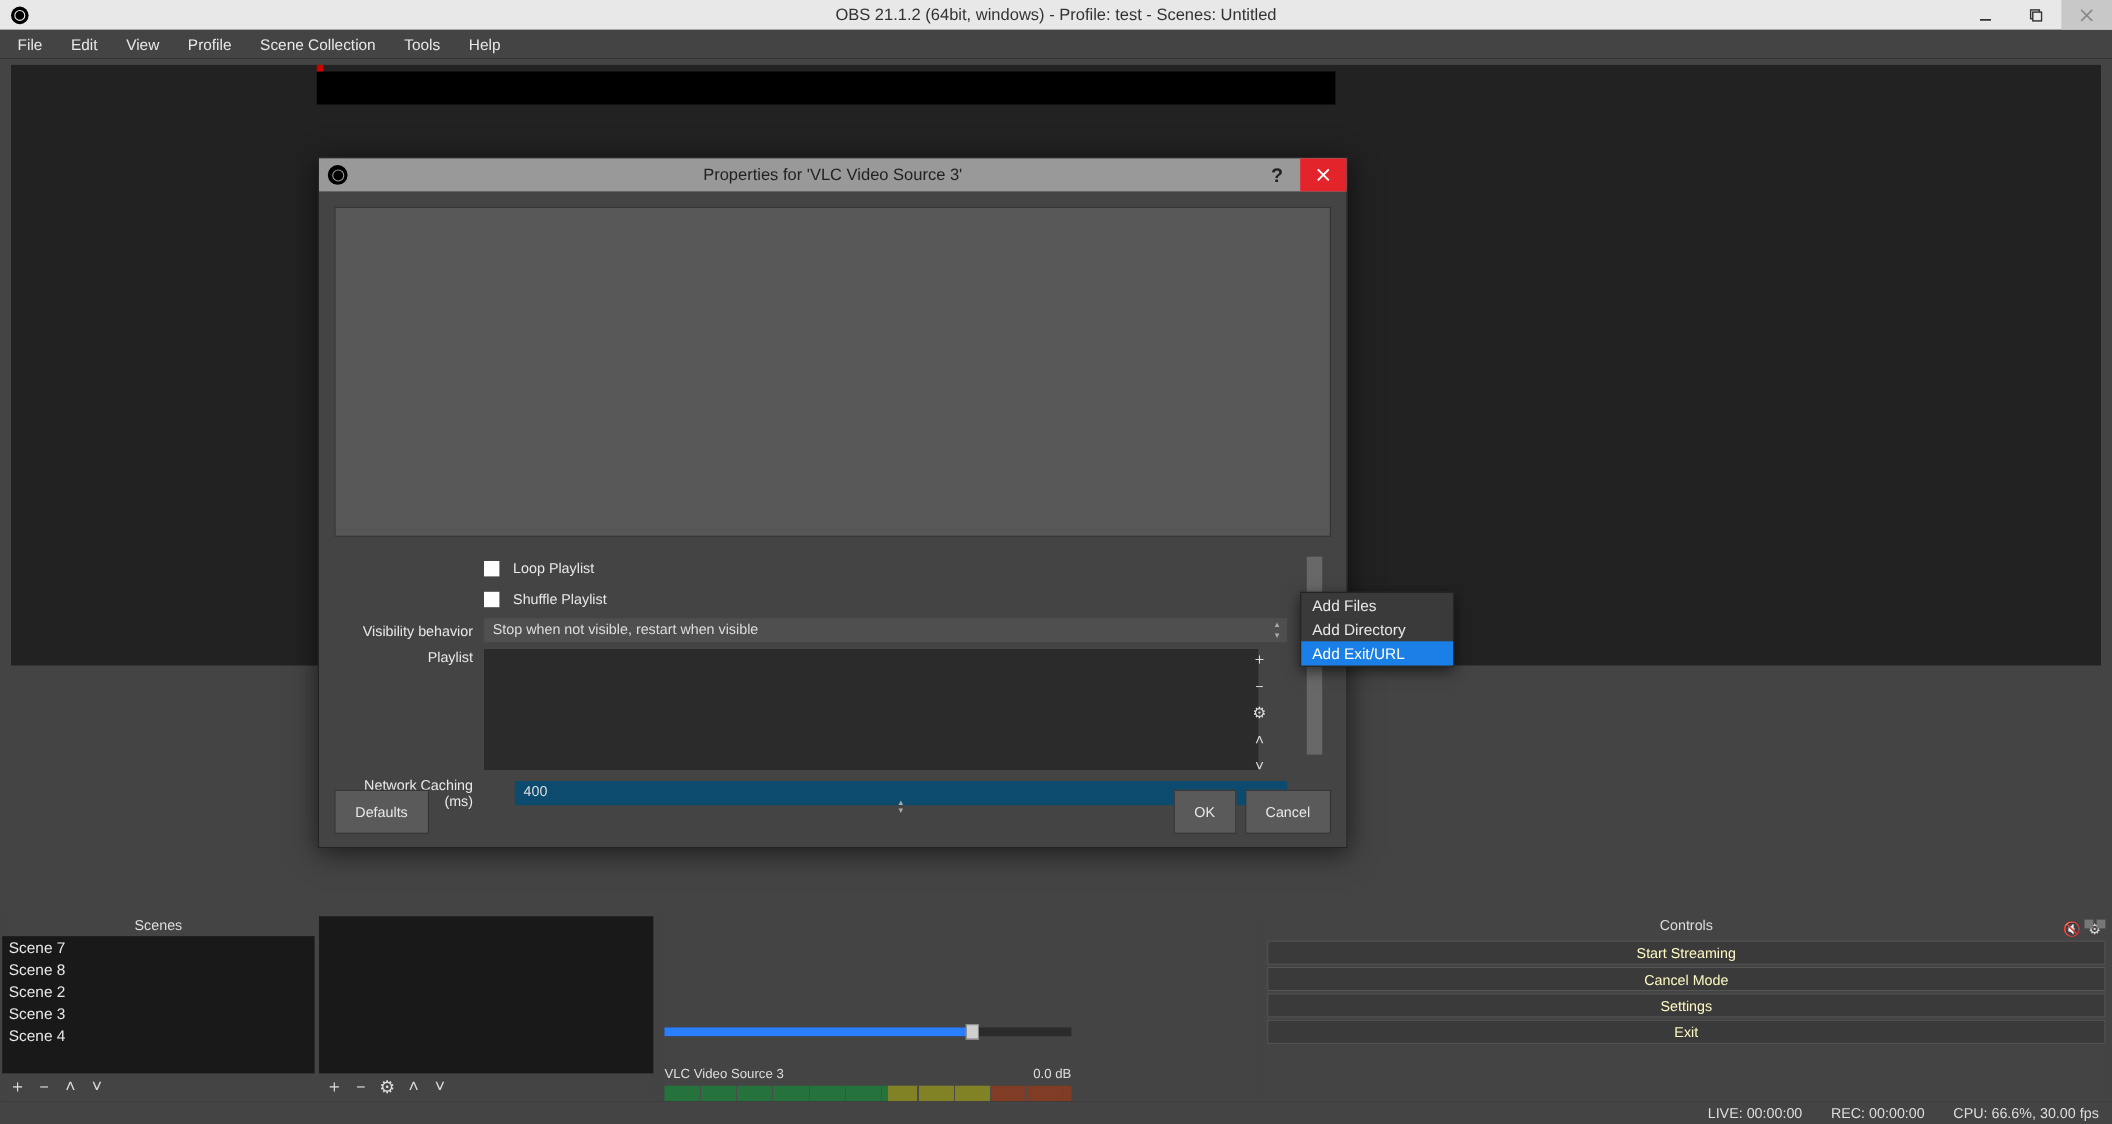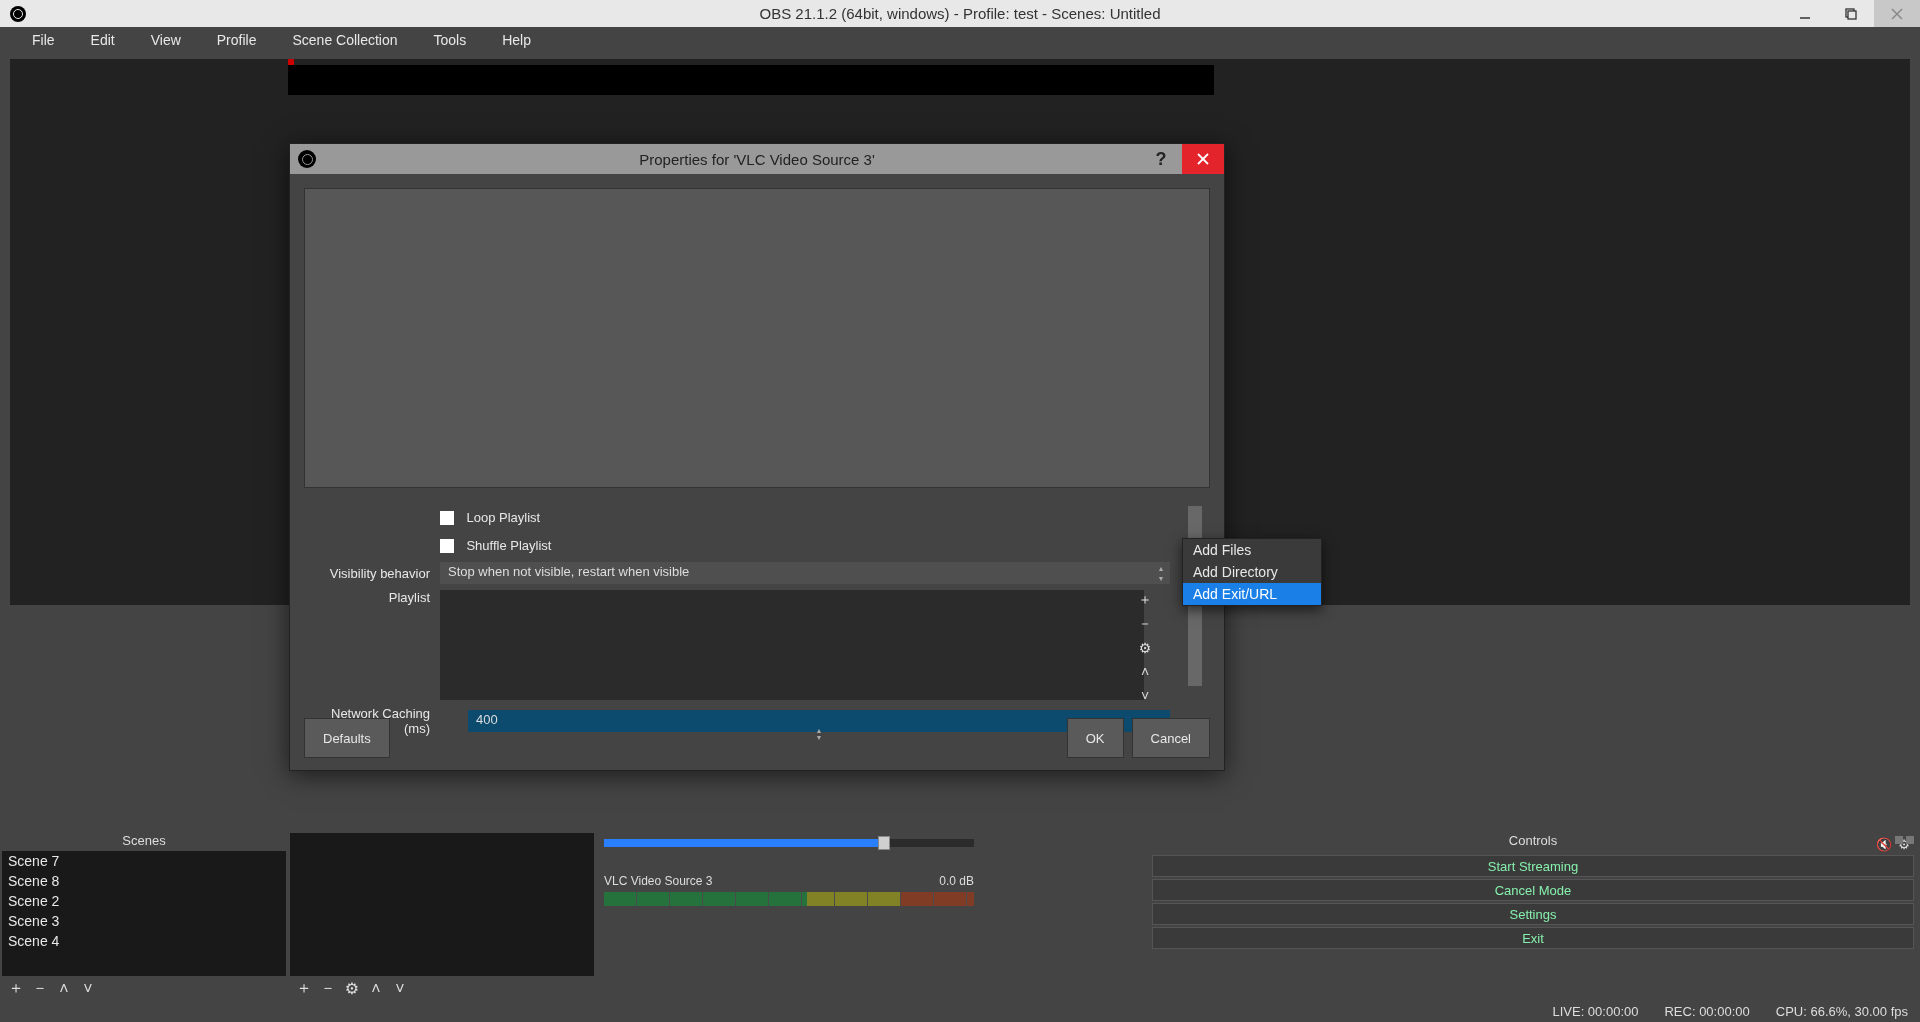--- a/index.html
+++ b/index.html
@@ -10,33 +10,33 @@
 .titlebar .obs-logo { width: 16px; height: 16px; margin-left: 10px; border-radius: 50%; background: #000; display: flex; align-items: center; justify-content: center; }
 .titlebar .obs-logo::after { content: ""; width: 8px; height: 8px; border: 1.5px solid #e8e8e8; border-radius: 50%; }
 .titlebar .title { position: absolute; left: 50%; transform: translateX(-50%); font-size: 15px; color: #333; }
 .titlebar .winbtns { margin-left: auto; display: flex; }
 .titlebar .winbtn { width: 46px; height: 27px; display: flex; align-items: center; justify-content: center; }
 .titlebar .winbtn svg { stroke: #333; }
 .titlebar .winbtn.dim { background: #c8c8c8; }
 .titlebar .winbtn.dim svg { stroke: #888; }
 
 
-.menubar { height: 26px; background: #444444; display: flex; align-items: center; padding: 0 22px; gap: 16px; }
+.menubar { height: 26px; background: #444444; display: flex; align-items: center; padding: 0 6px; gap: 6px; }
 .menubar .mitem { color: #e8e8e8; font-size: 14px; padding: 3px 10px; }
 
 
 .main { position: relative; background: #444444; height: calc(1022px - 27px - 26px - 21px); }
 
 .preview { position: absolute; left: 10px; top: 6px; width: calc(100% - 20px); height: 546px; background: #222222; }
 .preview .blackbox { position: absolute; left: 278px; top: 6px; width: 926px; height: 30px; background: #000; }
 .preview .redmark { position: absolute; left: 278px; top: 0; width: 6px; height: 6px; background: #c00; }
 
 
 .panels { position: absolute; left: 2px; right: 2px; bottom: 0; height: 168px; display: flex; gap: 4px; }
-.panel { background: #444444; display: flex; flex-direction: column; }
+.panel { background: #444444; display: flex; flex-direction: column; justify-content: flex-end; }
 .panel-head { height: 18px; background: #444444; color: #ddd; font-size: 13px; text-align: center; position: relative; border-bottom: 0; }
 .panel-body { flex: 1; background: #191919; }
 .panel-foot { height: 25px; background: #444444; display: flex; align-items: center; padding: 0 6px; gap: 8px; color: #ddd; }
 
 .scenes { width: 284px; }
 .scene-item { color: #e8e8e8; font-size: 14px; padding: 2px 6px; }
 .sources { width: 304px; }
 .mixer { width: 388px; }
 .transitions { width: 154px; }
 .controls-panel { flex: 1; background: #444444; }
@@ -47,21 +47,21 @@
 .slider-thumb { position: absolute; top: -3px; width: 12px; height: 14px; background: #cfcfcf; border: 1px solid #888; }
 .mixer-label-row { display: flex; align-items: center; justify-content: space-between; width: 370px; font-size: 12px; margin-top: 27px; }
 .mixer-meter { width: 370px; height: 14px; margin-top: 4px; background: linear-gradient(to right,
    #0a3 0%, #0a3 55%, #cc0 55%, #cc0 80%, #c30 80%, #c30 100%);
    opacity: 0.45;
    position: relative; }
 .mixer-meter::after { content: ""; position: absolute; inset: 0; background: repeating-linear-gradient(to right, transparent 0 32px, #555 32px 33px); }
 .mixer-icons { display: flex; gap: 6px; align-items: center; }
 
 .controls-list { padding: 4px; display: flex; flex-direction: column; gap: 2px; }
-.ctrl-btn { background: #3a3a3a; color: #86efac; font-size: 13px; height: 22px; border: 1px solid #555; display: flex; align-items: center; justify-content: center; }
+.ctrl-btn { background: #3a3a3a; color: #fef9c3; font-size: 13px; height: 22px; border: 1px solid #555; display: flex; align-items: center; justify-content: center; }
 .controls-head { height: 18px; color: #ddd; font-size: 13px; text-align: center; position: relative; }
 .controls-head .windots { position: absolute; right: 4px; top: 3px; display: flex; gap: 3px; }
 .windot { width: 8px; height: 8px; background: #777; }
 
 
 .statusbar { height: 21px; background: #444444; color: #ddd; font-size: 13px; display: flex; align-items: center; justify-content: flex-end; padding-right: 12px; gap: 26px; }
 
 
 .dialog { position: absolute; left: 289px; top: 90px; width: 936px; height: 628px; background: #444444; border: 1px solid #222; box-shadow: 0 4px 24px rgba(0,0,0,0.6); z-index: 50; }
 .dialog-titlebar { height: 30px; background: #999999; display: flex; align-items: center; position: relative; }

